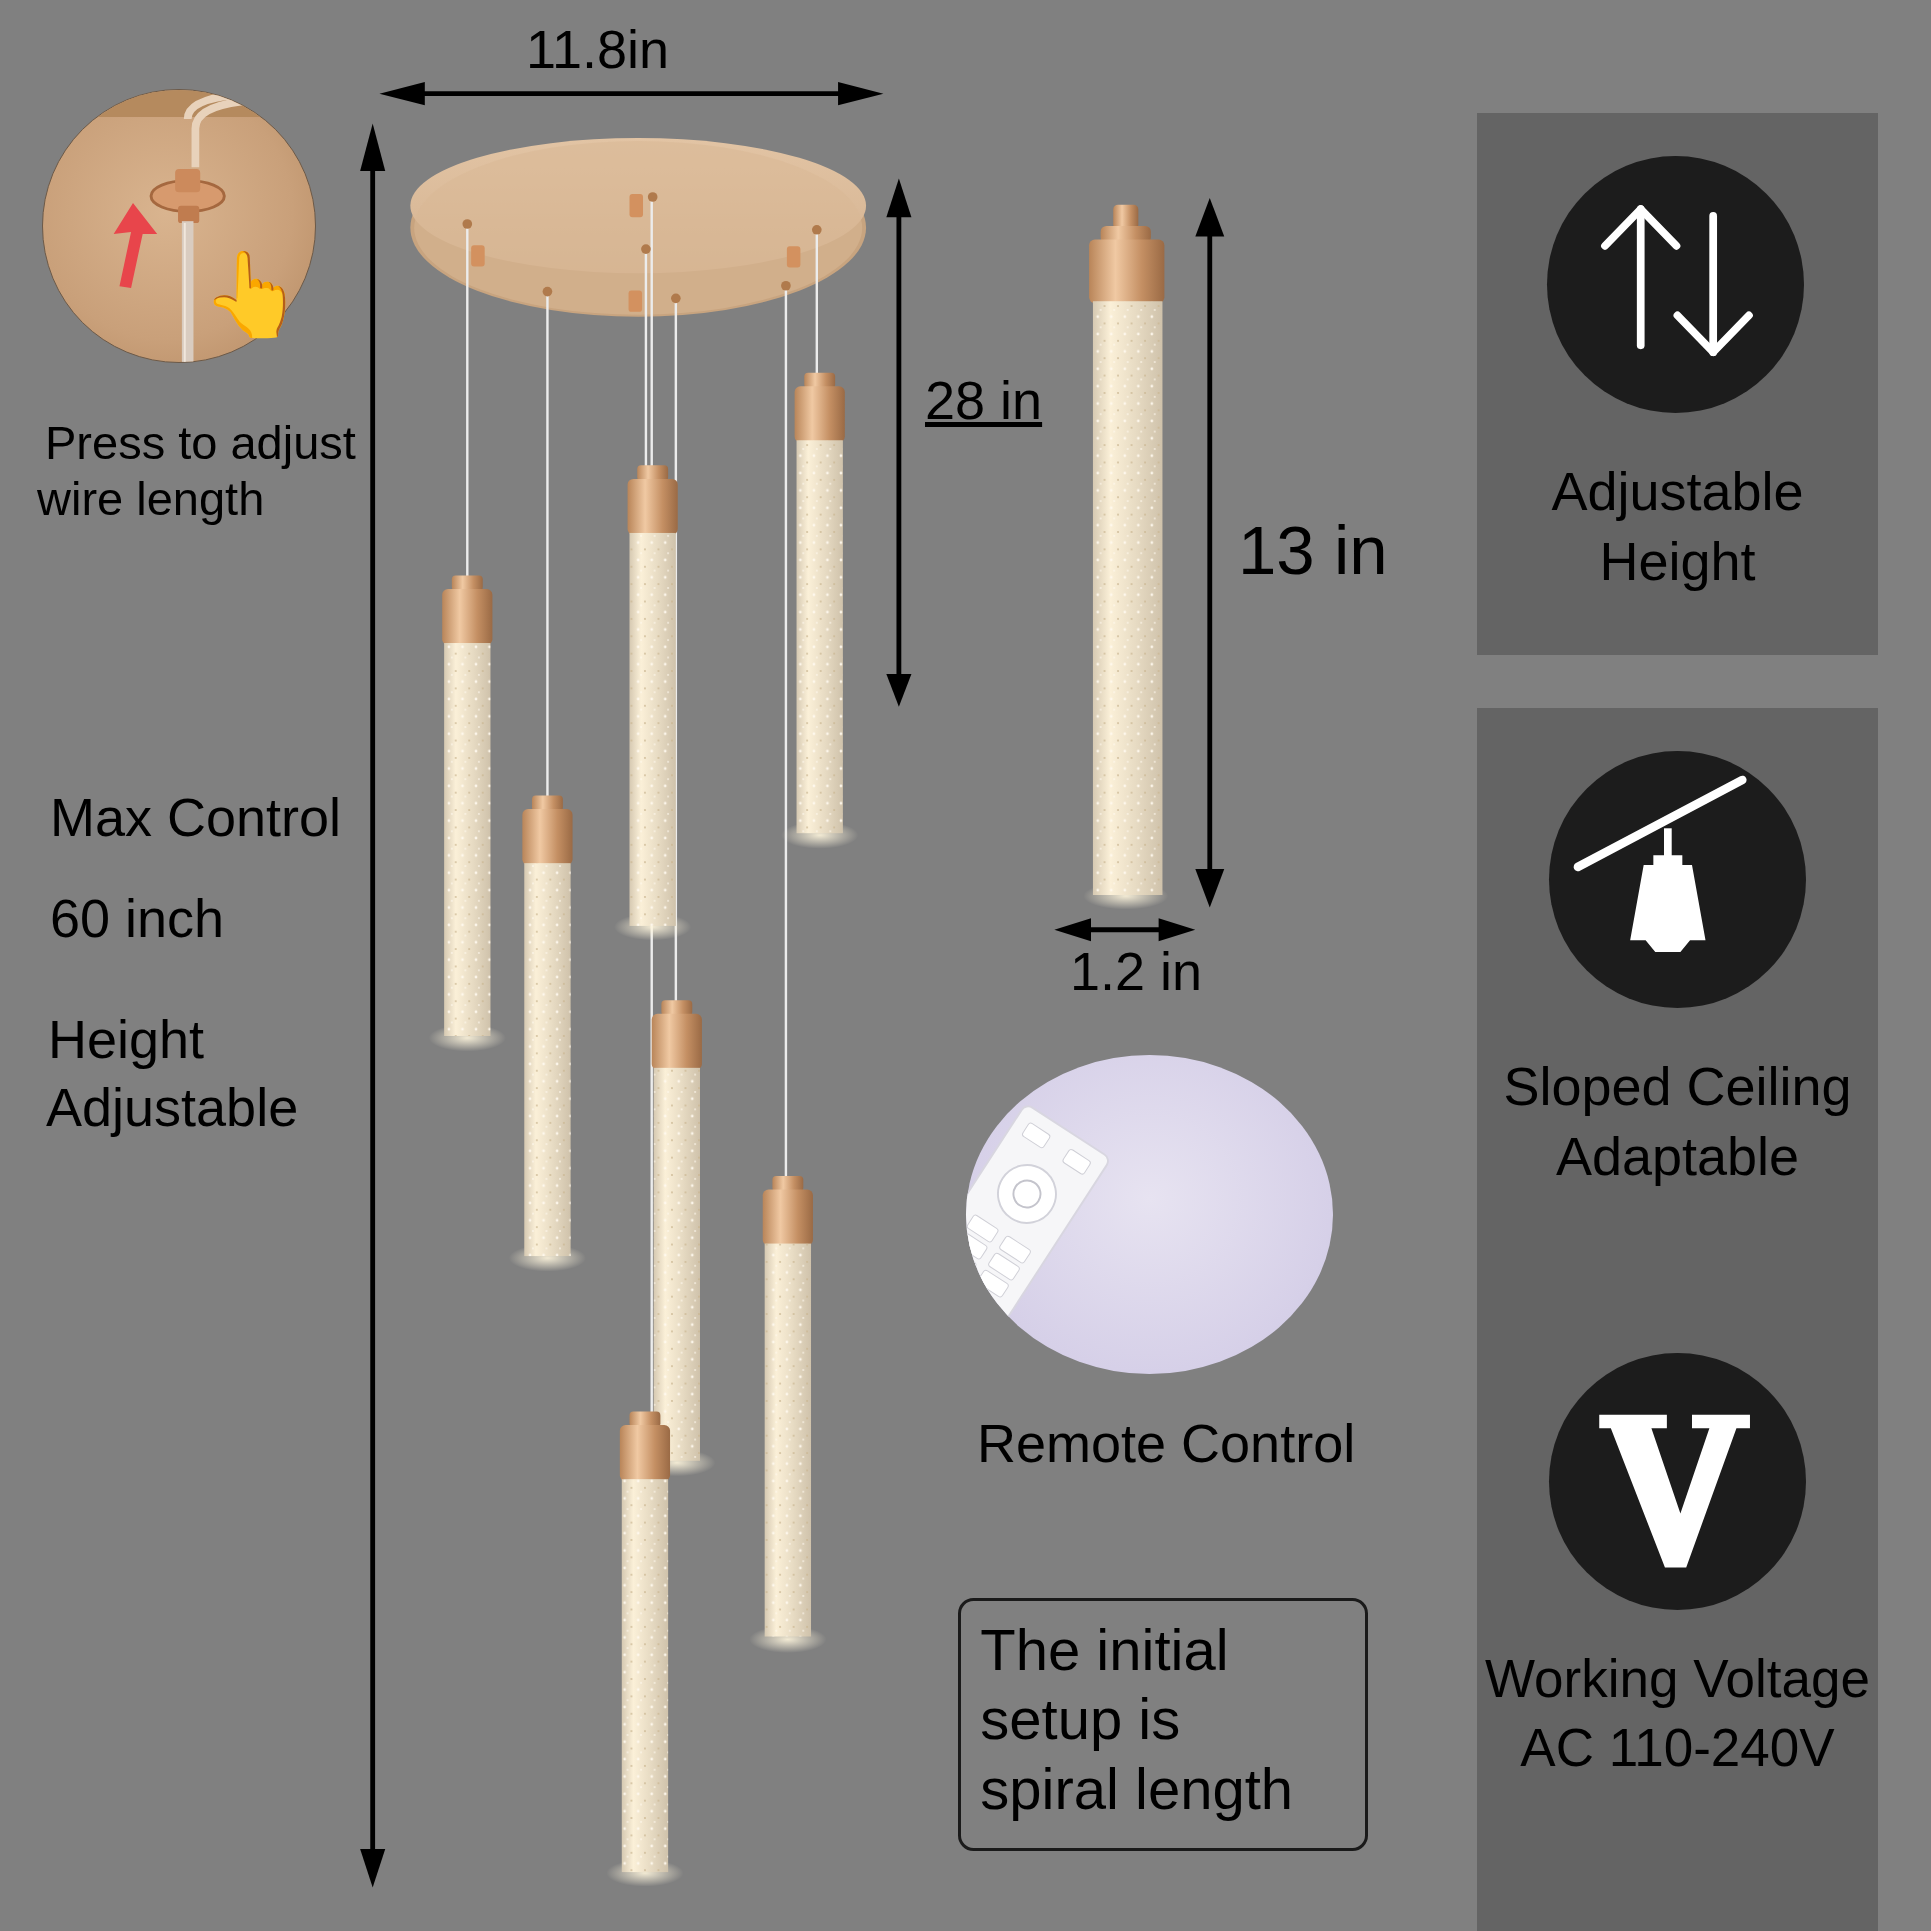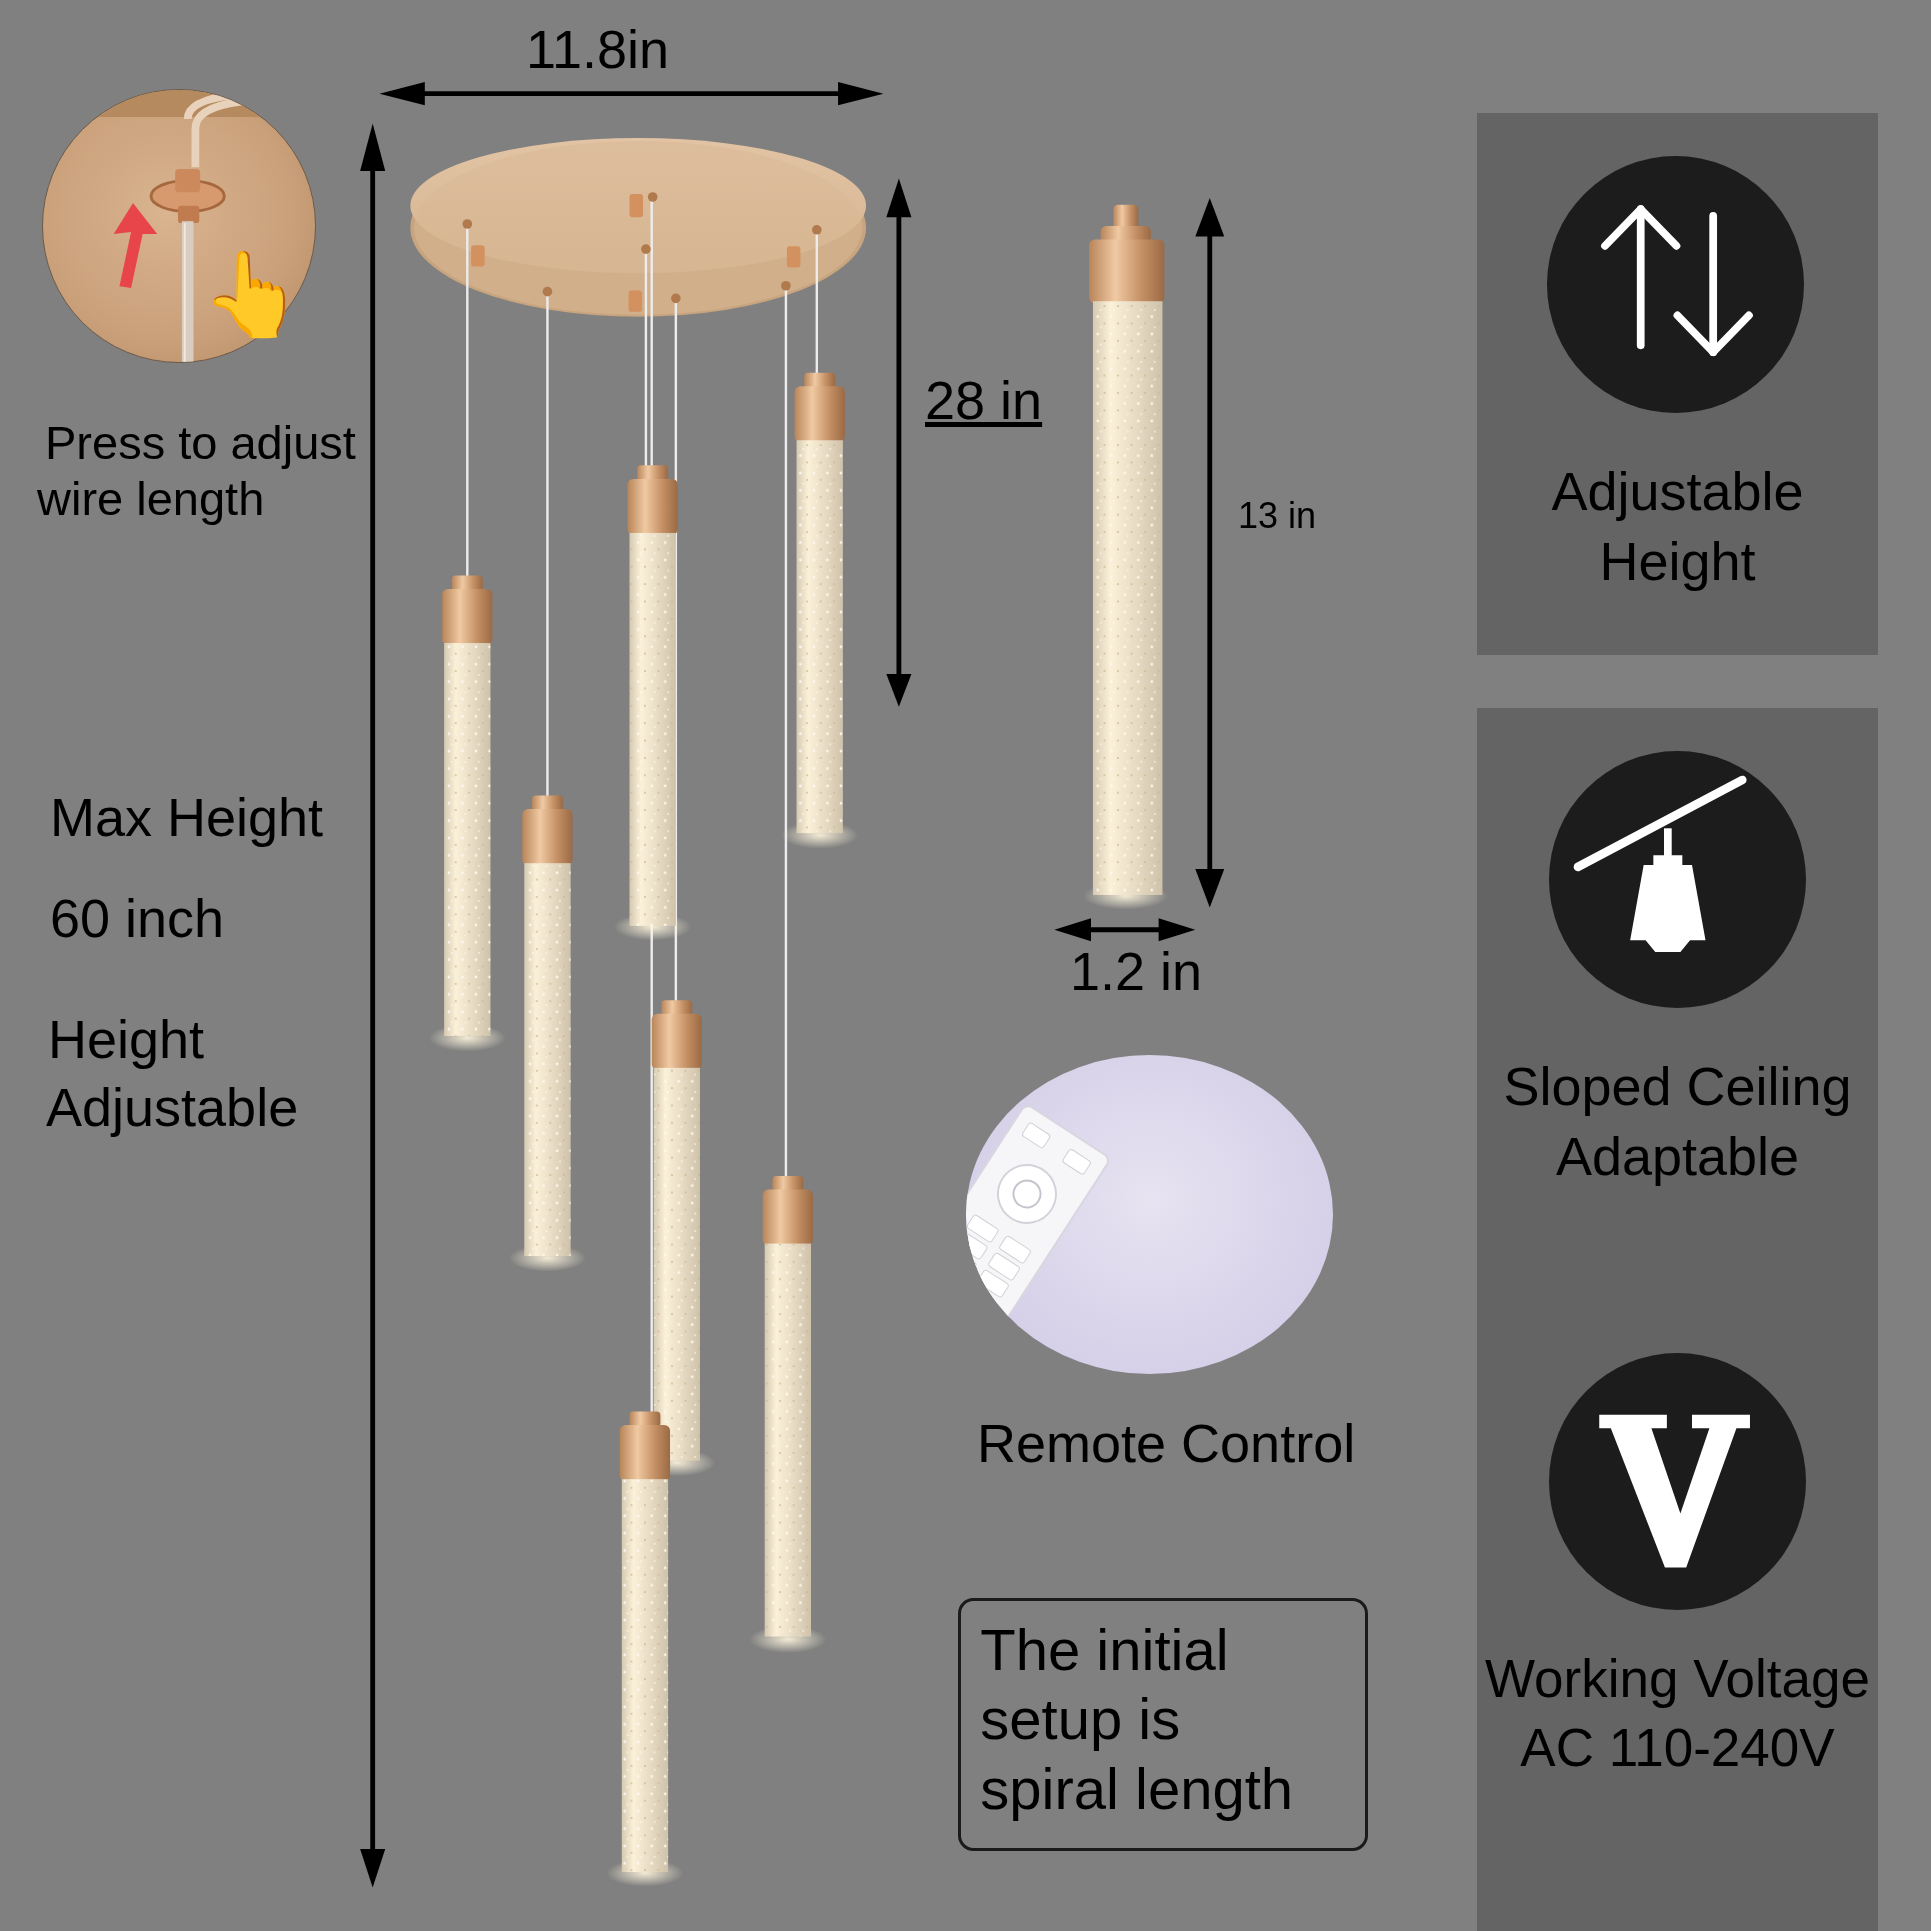--- a/index.html
+++ b/index.html
@@ -55,21 +55,21 @@
   </svg>
 </div>
 <svg class="abs" style="left:104px; top:203px;" width="58" height="87" viewBox="0 0 60 90">
   <polygon points="30,0 55,32 40,32 28,88 16,86 28,30 10,32" fill="#e8454b"></polygon>
 </svg>
 <div class="txt" style="left:201px; top:253px; font-size:83px; line-height:1;">👆</div>
 
 <div class="txt" style="left:37px; top:417px; font-size:47px;margin-left:8px;">Press to adjust</div>
 <div class="txt" style="left:37px; top:473px; font-size:47px;">wire length</div>
 
-<div class="txt" style="left:50px; top:787px; font-size:54px;">Max Height</div>
+<div class="txt" style="left:50px; top:787px; font-size:54px;">Max Control</div>
 <div class="txt" style="left:50px; top:888px; font-size:54px;">60 inch</div>
 <div class="txt" style="left:48px; top:1009px; font-size:54px;">Height</div>
 <div class="txt" style="left:46px; top:1077px; font-size:54px;">Adjustable</div>
 
 <svg class="abs" style="left:0; top:0;" width="1931" height="1931" viewBox="0 0 2000 2000">
 
   <g>
     <line x1="420" y1="97" x2="870" y2="97" stroke="#000" stroke-width="5"></line>
     <polygon points="393,97 440,85 440,109" fill="#000"></polygon>
     <polygon points="915,97 868,85 868,109" fill="#000"></polygon>
@@ -95,21 +95,21 @@
 
   <g>
     <line x1="1120" y1="963" x2="1210" y2="963" stroke="#000" stroke-width="5"></line>
     <polygon points="1092,963 1130,951 1130,975" fill="#000"></polygon>
     <polygon points="1238,963 1200,951 1200,975" fill="#000"></polygon>
   </g>
 </svg>
 
 <div class="txt" style="left:526px; top:19.3px; font-size:54px;">11.8in</div>
 <div class="txt" style="left:925px; top:370px; font-size:54px;text-decoration:underline;">28 in</div>
-<div class="txt" style="left:1238px; top:496px; font-size:36px;">13 in</div>
+<div class="txt" style="left:1238px; top:512px; font-size:69px;">13 in</div>
 <div class="txt" style="left:1070px; top:941px; font-size:54px;">1.2 in</div>
 
 <svg class="abs" style="left:0; top:0;" width="1931" height="1931" viewBox="0 0 2000 2000">
   <defs>
     <linearGradient id="gold" x1="0" y1="0" x2="1" y2="0">
       <stop offset="0" stop-color="#b98559"></stop>
       <stop offset="0.35" stop-color="#f0c9a3"></stop>
       <stop offset="0.7" stop-color="#c48f63"></stop>
       <stop offset="1" stop-color="#9a6a45"></stop>
     </linearGradient>

